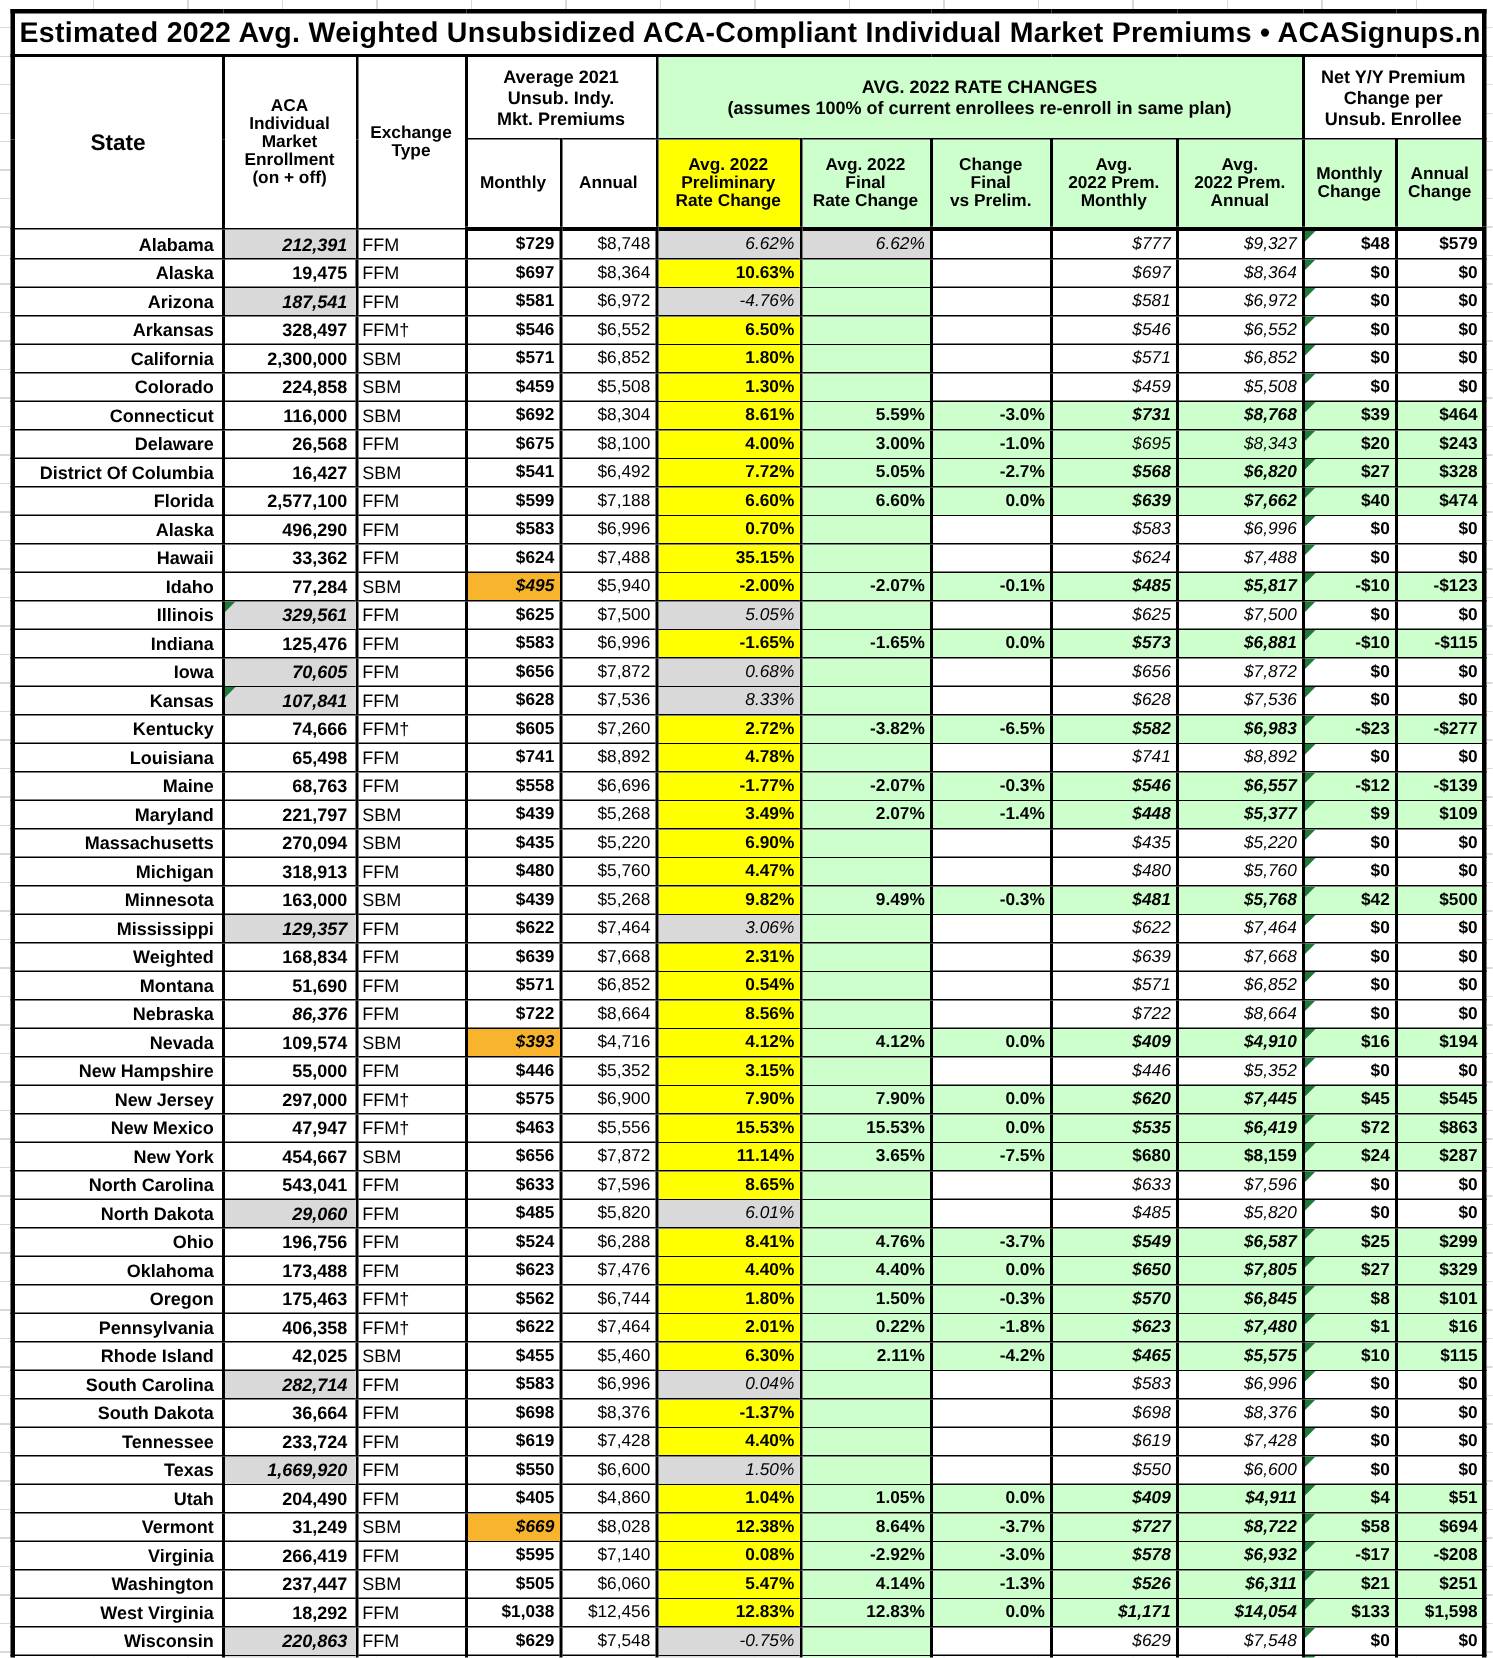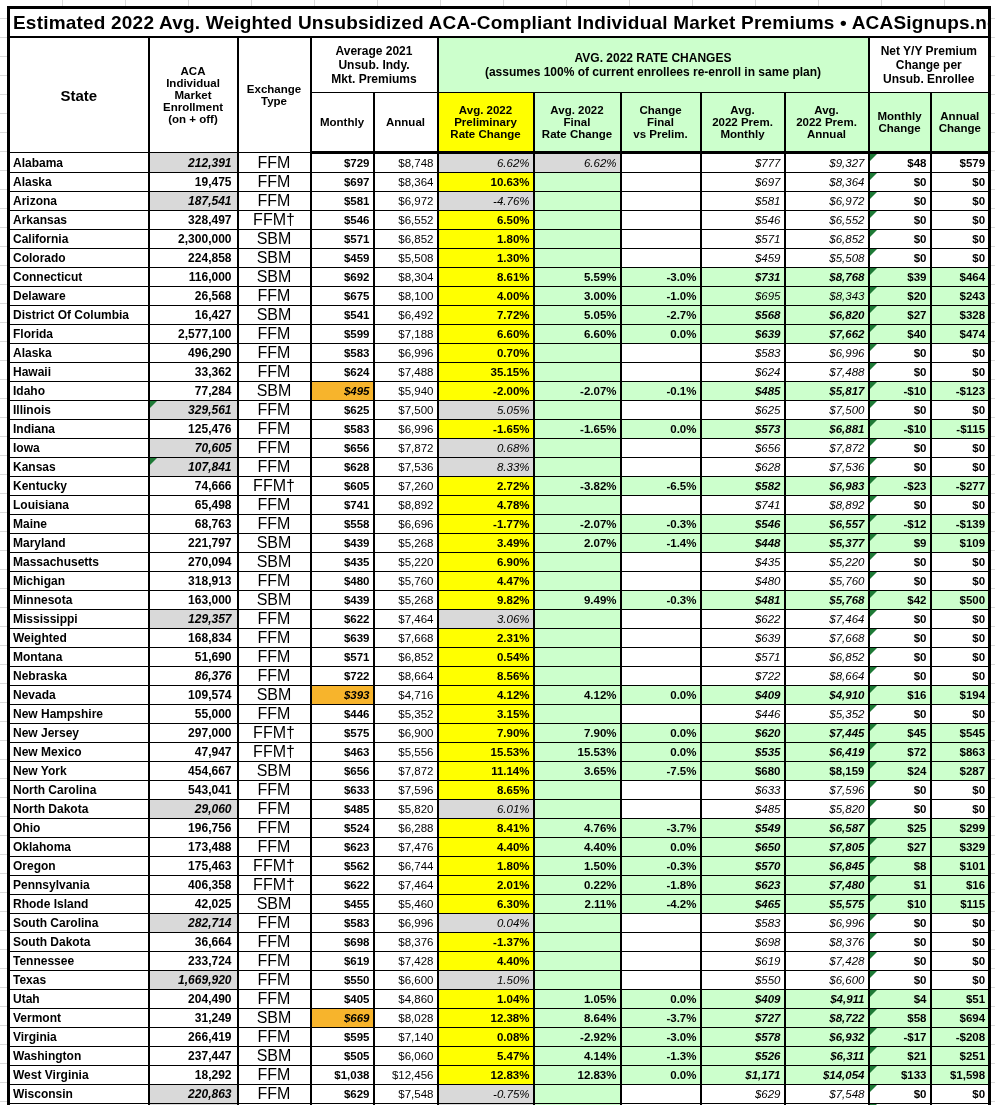--- a/index.html
+++ b/index.html
@@ -23,23 +23,23 @@
   }
   th{white-space:pre-line;text-align:center;vertical-align:middle;font-weight:bold;background:#fff;}
   th.title{font-size:19px;height:27px;white-space:nowrap;border-bottom-width:2px;letter-spacing:.2px;}
   tr.h2 th{height:58px;font-size:11.5px;border-bottom-width:3px;}
   th.state-h{font-size:15px;}
   th.grp{font-size:12px;height:54px;}
   tbody td{height:18px;}
   .b{font-weight:bold;}
   .it{font-style:italic;}
   .num{text-align:right;}
-  .st{font-size:12px;padding-right:5px;}
+  .st{text-align:right;font-size:12px;padding-right:5px;}
   .en{text-align:right;font-size:12px;padding-right:5px;margin-top:35px;}
-  .ex{text-align:center;font-size:16px;margin-left:40px;}
+  .ex{font-size:12px;margin-left:40px;}
   .bgray{background:#D9D9D9;}
   .byellow{background:#FFFF00;}
   .bgreen{background:#CCFFCC;}
   .borange{background:#F7B42C;margin-left:44px;}
   .tri{position:absolute;top:0;left:0;width:0;height:0;
        border-top:7px solid #1E7A36;border-right:7px solid transparent;}
 </style>
 </head>
 <body>
 

